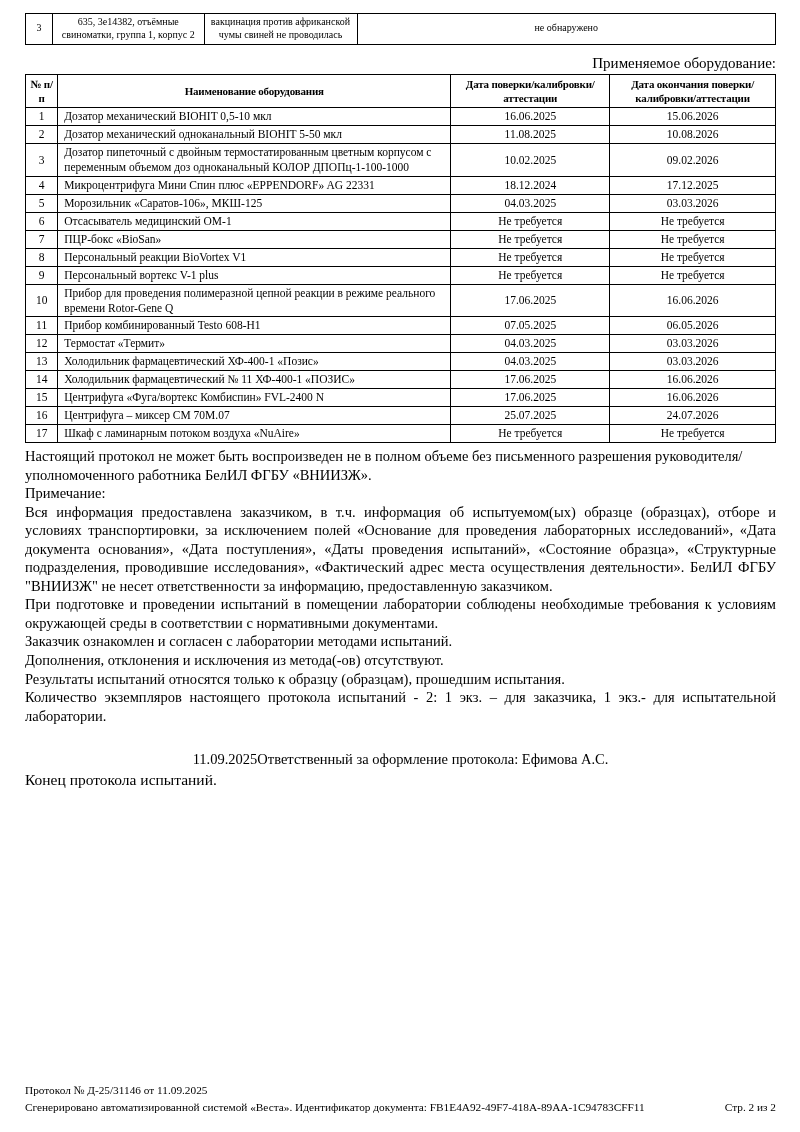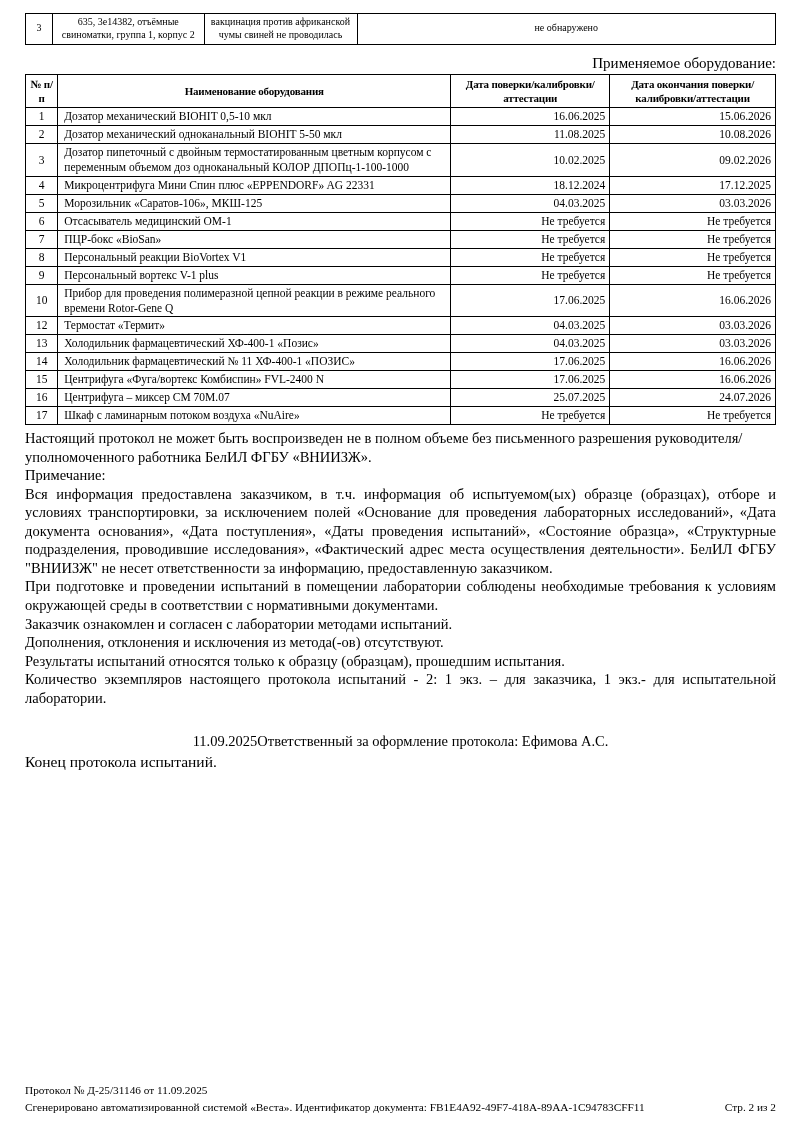--- a/index.html
+++ b/index.html
@@ -33,21 +33,21 @@
     font-size: 11px;
     letter-spacing: -0.2px;
     font-weight: bold;
     text-align: center;
     padding: 2px 2px;
     line-height: 1.3;
   }
   .eq-table td { font-size: 11.5px; line-height: 1.3; padding: 1px 4px; }
   .eq-table td.c-num  { text-align: center; }
   .eq-table td.c-name { text-align: left; padding-left: 6px; }
-  .eq-table td.c-date { text-align: right; }
+  .eq-table td.c-date { text-align: center; }
 
   
   .notes { margin-top: 4px; font-size: 14.5px; line-height: 1.28; }
   .notes p { margin: 0; }
   .notes p.just { text-align: justify; }
 
   
   .sig-row {
     display: flex;
     justify-content: center;
@@ -162,20 +162,26 @@
           <td class="c-date">Не требуется</td>
           <td class="c-date">Не требуется</td>
         </tr>
       <tr>
           <td class="c-num">10</td>
           <td class="c-name">Прибор для проведения полимеразной цепной реакции в режиме реального времени Rotor-Gene Q</td>
           <td class="c-date">17.06.2025</td>
           <td class="c-date">16.06.2026</td>
         </tr>
       <tr>
+          <td class="c-num">11</td>
+          <td class="c-name">Прибор комбинированный Testo 608-H1</td>
+          <td class="c-date">07.05.2025</td>
+          <td class="c-date">06.05.2026</td>
+        </tr>
+      <tr>
           <td class="c-num">12</td>
           <td class="c-name">Термостат «Термит»</td>
           <td class="c-date">04.03.2025</td>
           <td class="c-date">03.03.2026</td>
         </tr>
       <tr>
           <td class="c-num">13</td>
           <td class="c-name">Холодильник фармацевтический ХФ-400-1 «Позис»</td>
           <td class="c-date">04.03.2025</td>
           <td class="c-date">03.03.2026</td>

